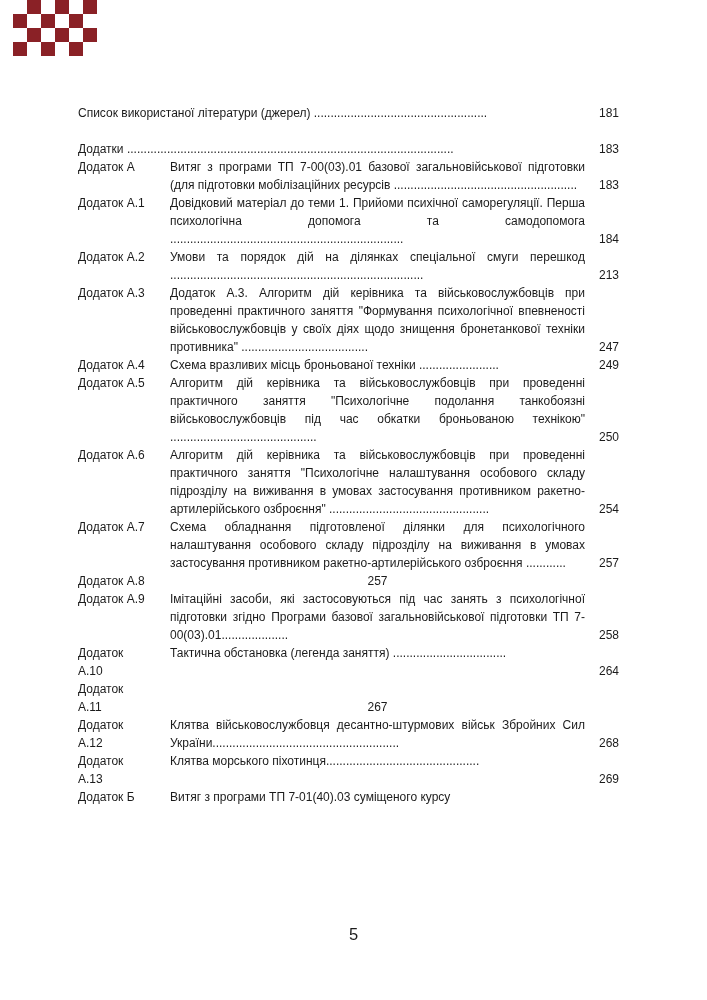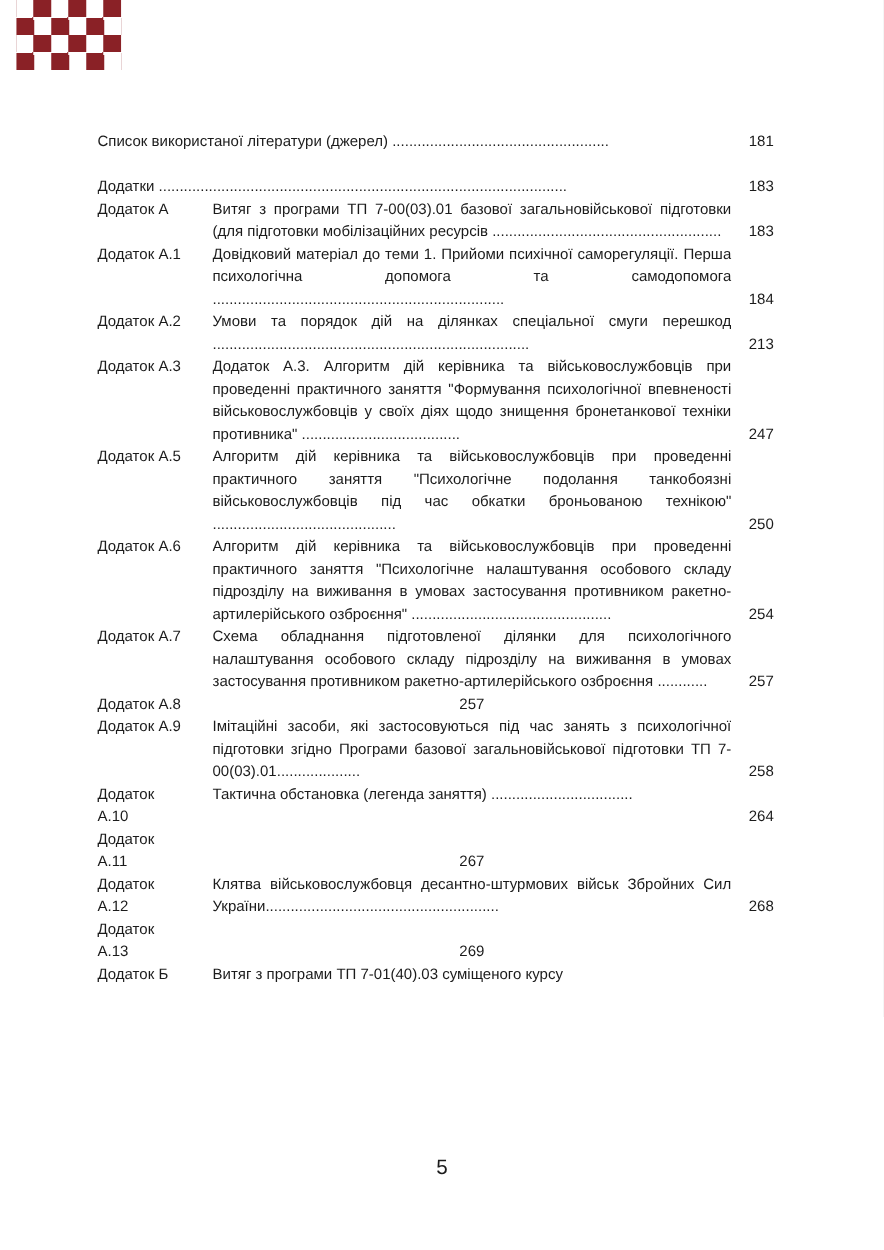--- a/index.html
+++ b/index.html
@@ -110,20 +110,28 @@
       <div class="toc-row">
     <div class="cell-label">
       <div class="l1">Додаток А.3</div>
       <div class="l2"></div>
     </div>
     <div class="cell-desc"><span class="t">Додаток А.3. Алгоритм дій керівника та військовослужбовців при проведенні практичного заняття "Формування психологічної впевненості військовослужбовців у своїх діях щодо знищення бронетанкової техніки противника" </span><span class="leader">......................................</span></div>
     <div class="cell-page">247</div>
   </div>
       <div class="toc-row">
     <div class="cell-label">
+      <div class="l1">Додаток А.4</div>
+      <div class="l2"></div>
+    </div>
+    <div class="cell-desc"><span class="t">Схема вразливих місць броньованої техніки </span><span class="leader">........................</span></div>
+    <div class="cell-page">249</div>
+  </div>
+      <div class="toc-row">
+    <div class="cell-label">
       <div class="l1">Додаток А.5</div>
       <div class="l2"></div>
     </div>
     <div class="cell-desc"><span class="t">Алгоритм дій керівника та військовослужбовців при проведенні практичного заняття "Психологічне подолання танкобоязні військовослужбовців під час обкатки броньованою технікою" </span><span class="leader">............................................</span></div>
     <div class="cell-page">250</div>
   </div>
       <div class="toc-row">
     <div class="cell-label">
       <div class="l1">Додаток А.6</div>
       <div class="l2"></div>
@@ -175,20 +183,21 @@
       <div class="l2">А.12</div>
     </div>
     <div class="cell-desc"><span class="t">Клятва військовослужбовця десантно-штурмових військ Збройних Сил України</span><span class="leader">........................................................</span></div>
     <div class="cell-page">268</div>
   </div>
       <div class="toc-row">
     <div class="cell-label">
       <div class="l1">Додаток</div>
       <div class="l2">А.13</div>
     </div>
+    <div class="cell-desc"><span class="t">Клятва морського піхотинця</span><span class="leader">..............................................</span></div>
     <div class="cell-page">269</div>
   </div>
       <div class="toc-row">
     <div class="cell-label">
       <div class="l1">Додаток Б</div>
       <div class="l2"></div>
     </div>
     <div class="cell-desc"><span class="t">Витяг з програми ТП 7-01(40).03 суміщеного курсу</span><span class="leader"></span></div>
     <div class="cell-page"></div>
   </div>

